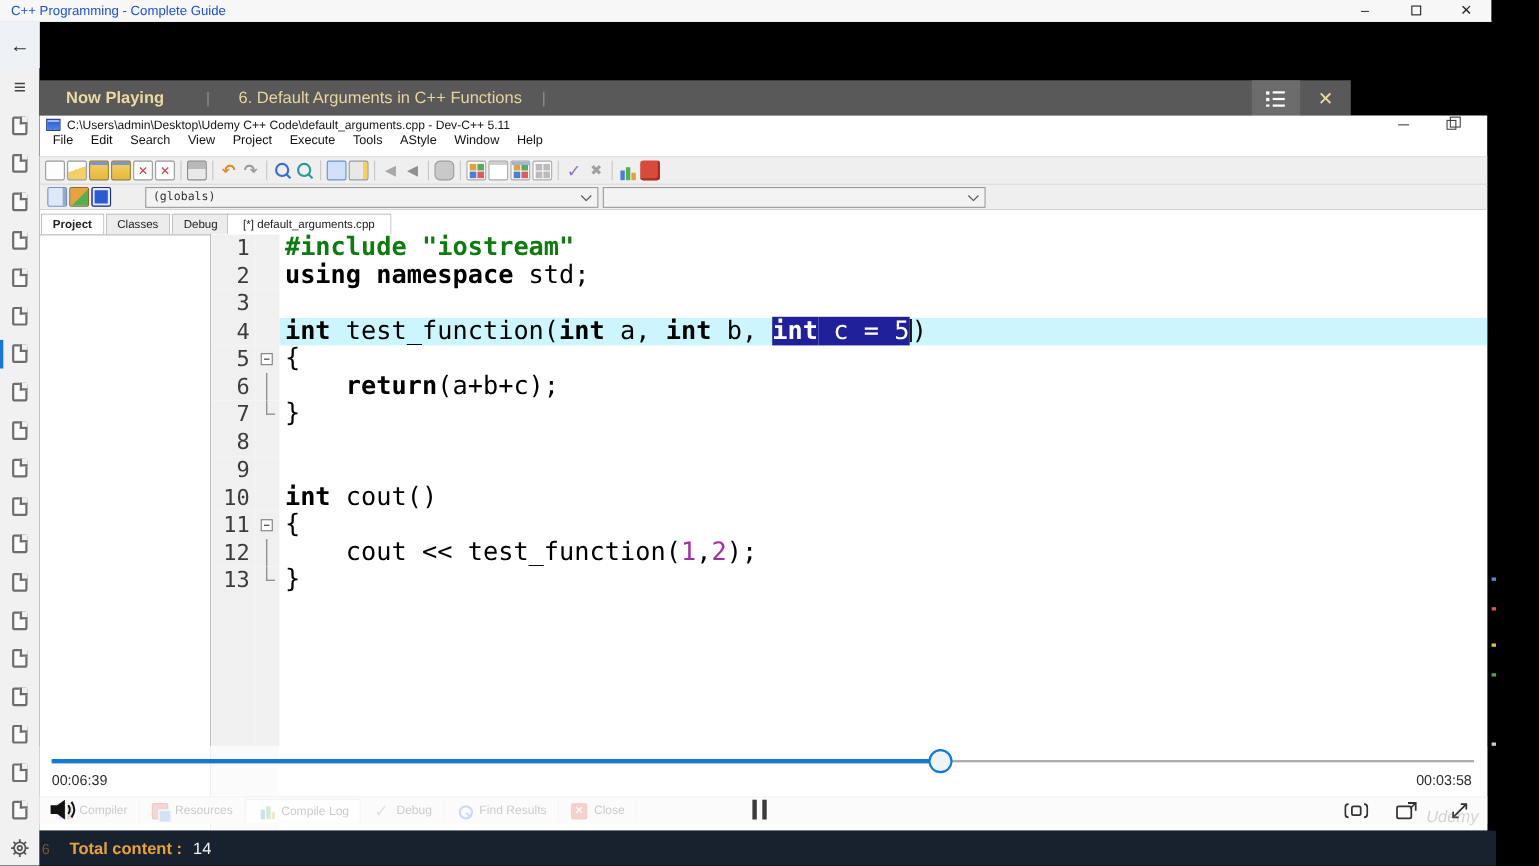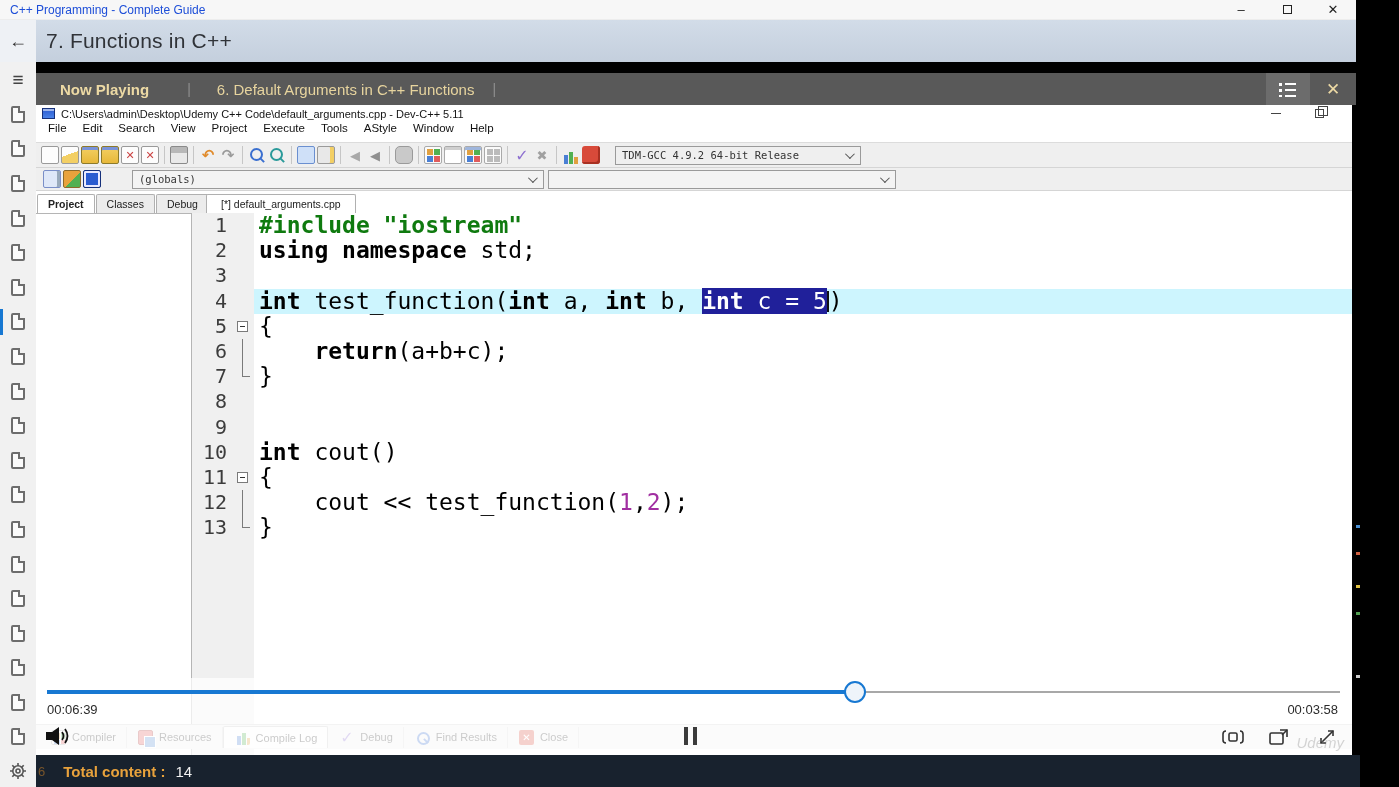--- a/index.html
+++ b/index.html
@@ -23,21 +23,21 @@
   #hamburger{margin-top:8px;font-size:19px;color:#444;line-height:1}
   #doc-list{margin-top:8px;display:flex;flex-direction:column;width:100%}
   .doc-slot{height:34.6px;display:flex;align-items:center;justify-content:center;position:relative;width:100%}
   .doc{width:14px;height:17px;border:2px solid #6d6d6d;border-radius:2px;background:#fbfbfb;position:relative}
   .doc::after{content:'';position:absolute;top:-2px;right:-2px;width:5px;height:5px;background:#f1f1f1;border-left:2px solid #6d6d6d;border-bottom:2px solid #6d6d6d}
   .doc-slot.sel::before{content:'';position:absolute;left:0;top:4px;width:3px;height:26px;background:#1778d2}
   #gear{position:absolute;left:0;bottom:6px;width:36px;display:flex;justify-content:center}
 
   
   #video{left:36px;top:62px;width:1320px;height:693px;background:#000}
-  #nowplaying{left:0;top:11px;width:1320px;height:32px;background:#595959;display:flex;align-items:center;position:absolute}
+  #nowplaying{left:0;top:11px;width:1192px;height:32px;background:#595959;display:flex;align-items:center;position:absolute}
   .np-label{color:#ecd9a4;font-weight:bold;font-size:15px;margin-left:24px}
   .np-sep{color:#8f8f8f;font-size:14px;margin-left:38px}
   .np-item{color:#e7d49e;font-size:15px;margin-left:26px}
   .np-sep2{color:#8f8f8f;font-size:14px;margin-left:18px}
   #np-playlist{margin-left:auto;width:44px;height:32px;background:#6c6c6c;display:flex;align-items:center;justify-content:center}
   .pl-icon{width:20px;height:16px;background-image:linear-gradient(#fff,#fff),linear-gradient(#fff,#fff),linear-gradient(#fff,#fff),linear-gradient(#fff,#fff),linear-gradient(#fff,#fff),linear-gradient(#fff,#fff);background-size:3px 3px,11px 2px,3px 3px,11px 2px,3px 3px,11px 2px;background-position:1px 2px,7px 2px,1px 8px,7px 8px,1px 14px,7px 14px;background-repeat:no-repeat}
   #np-close{width:46px;height:32px;display:flex;align-items:center;justify-content:center;color:#ecd9a4;font-size:17px}
 
   
   #ide{left:0;top:43px;width:1316px;height:650px;background:#fff;position:absolute;font-family:"Liberation Sans",sans-serif}
@@ -156,23 +156,20 @@
     <span class="t">C++ Programming - Complete Guide</span>
     <div id="win-controls">
       <span class="wc">–</span>
       <span class="wc wc-max">
           <i></i>
         </span>
       <span class="wc">✕</span>
     </div>
   </div>
 
-  <div id="course-header" class="abs">
-    <span class="h">7. Functions in C++</span>
-  </div>
 
   <div id="sidebar" class="abs">
     <div id="back-btn">
         <span>←</span>
       </div>
     <div id="hamburger"><span>≡</span></div>
     <div id="doc-list">
         <div class="doc-slot">
           <span class="doc"></span>
         </div>
@@ -305,24 +302,20 @@
             <span class="tbi" data-icon="new-window"></span>
             <span class="tbi grid4" data-icon="window-colored"></span>
             <span class="tbi" data-icon="window-grid"></span>
             <span class="tb-sep"></span>
             <span class="tbi" data-icon="compile-check"></span>
             <span class="tbi" data-icon="abort"></span>
             <span class="tb-sep"></span>
             <span class="tbi charticon" data-icon="profile-chart"></span>
             <span class="tbi" data-icon="delete-profile"></span>
           </span>
-        <div id="compiler-select">
-          <span class="v">TDM-GCC 4.9.2 64-bit Release</span>
-          <span class="chev"></span>
-        </div>
       </div>
       <div id="toolbar2">
         <span id="tb2-icons" style="display:flex;align-items:center">
             <span class="tbi" data-icon="add-watch"></span>
             <span class="tbi" data-icon="insert"></span>
             <span class="tbi" data-icon="goto-declaration"></span>
           </span>
         <div id="combo-globals" class="combo">
           <span class="v">(globals)</span>
           <span class="chev"></span>

